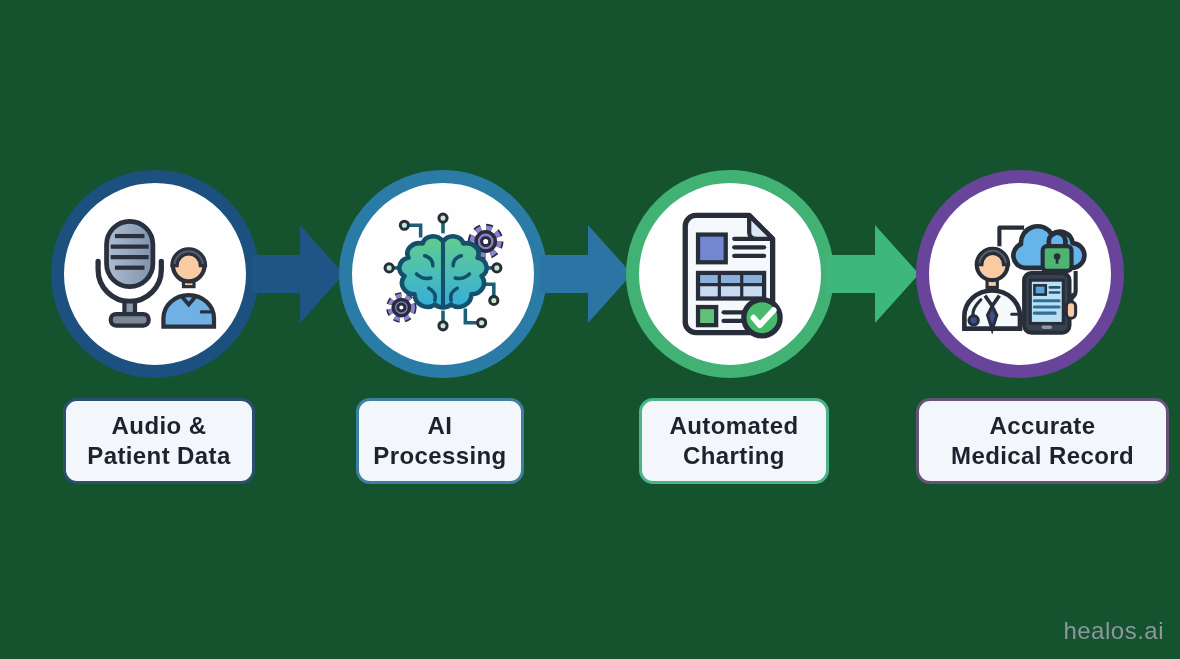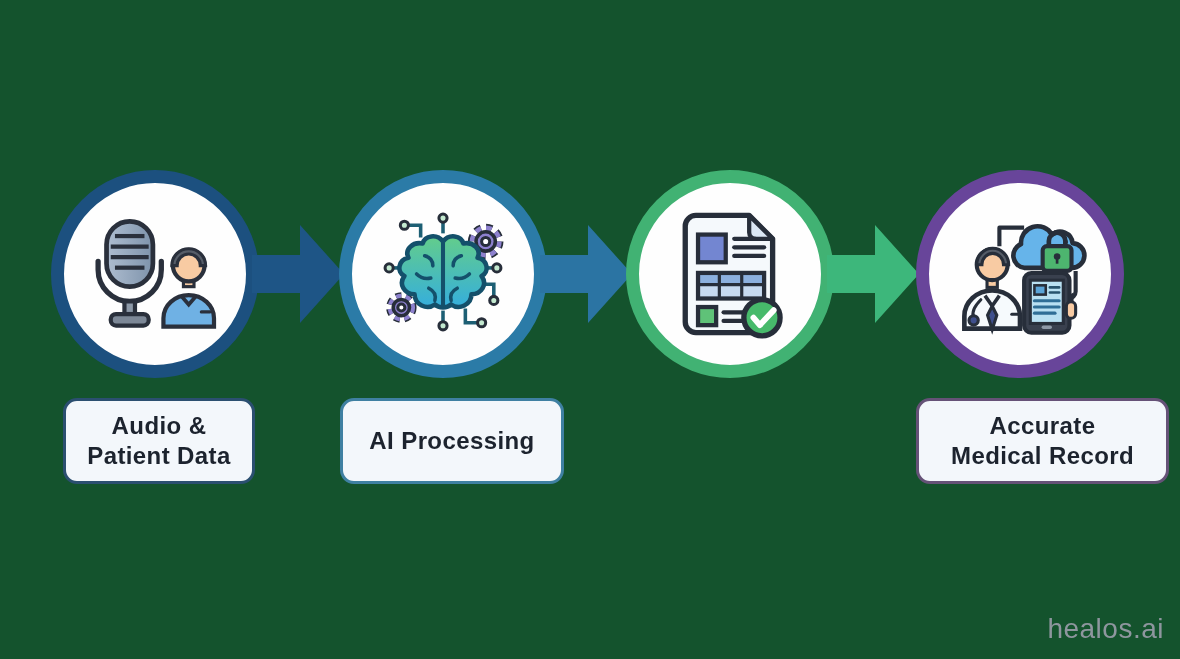--- a/index.html
+++ b/index.html
@@ -46,21 +46,21 @@
   .flow-arrow {
     position: absolute;
     top: 217px;
     width: 92px;
     height: 114px;
   }
   .watermark {
     position: absolute;
     right: 16px;
     bottom: 14px;
-    font-size: 28px;
+    font-size: 24px;
     font-weight: 400;
     letter-spacing: 0.5px;
   }
   svg { display: block; }
 </style>
 </head>
 <body>
 
 <div class="canvas" style="background-color: #14532d;">
 
@@ -234,22 +234,26 @@
         <rect x="87" y="111" width="10" height="3.5" rx="1.7" fill="#8e98a6"></rect>
         <rect x="111" y="88" width="9" height="16" rx="4.5" fill="#f8cba3" stroke="#272e3a" stroke-width="3"></rect>
       </g>
     </svg>
   </div>
 
   <div class="label-box" style="left: 63px; width: 192px; border-color: rgb(43, 79, 112);">
     <span class="label-text" style="color: rgb(28, 35, 46);">Audio &amp;
 Patient Data</span>
   </div>
-  <div class="label-box" style="left: 340px; width: 224px; border-color: rgb(63, 128, 162); justify-content: center;">
+  <div class="label-box" style="left: 356px; width: 168px; border-color: rgb(63, 128, 162); justify-content: center;">
     <span class="label-text" style="color: rgb(28, 35, 46);">AI Processing</span>
+  </div>
+  <div class="label-box" style="left: 639px; width: 190px; border-color: rgb(76, 179, 136);">
+    <span class="label-text" style="color: rgb(28, 35, 46);">Automated
+Charting</span>
   </div>
   <div class="label-box" style="left: 916px; width: 253px; border-color: rgb(101, 82, 119);">
     <span class="label-text" style="color: rgb(28, 35, 46);">Accurate
 Medical Record</span>
   </div>
 
   <div class="watermark" style="color: rgb(142, 150, 158);">healos.ai</div>
 
 </div>
 

